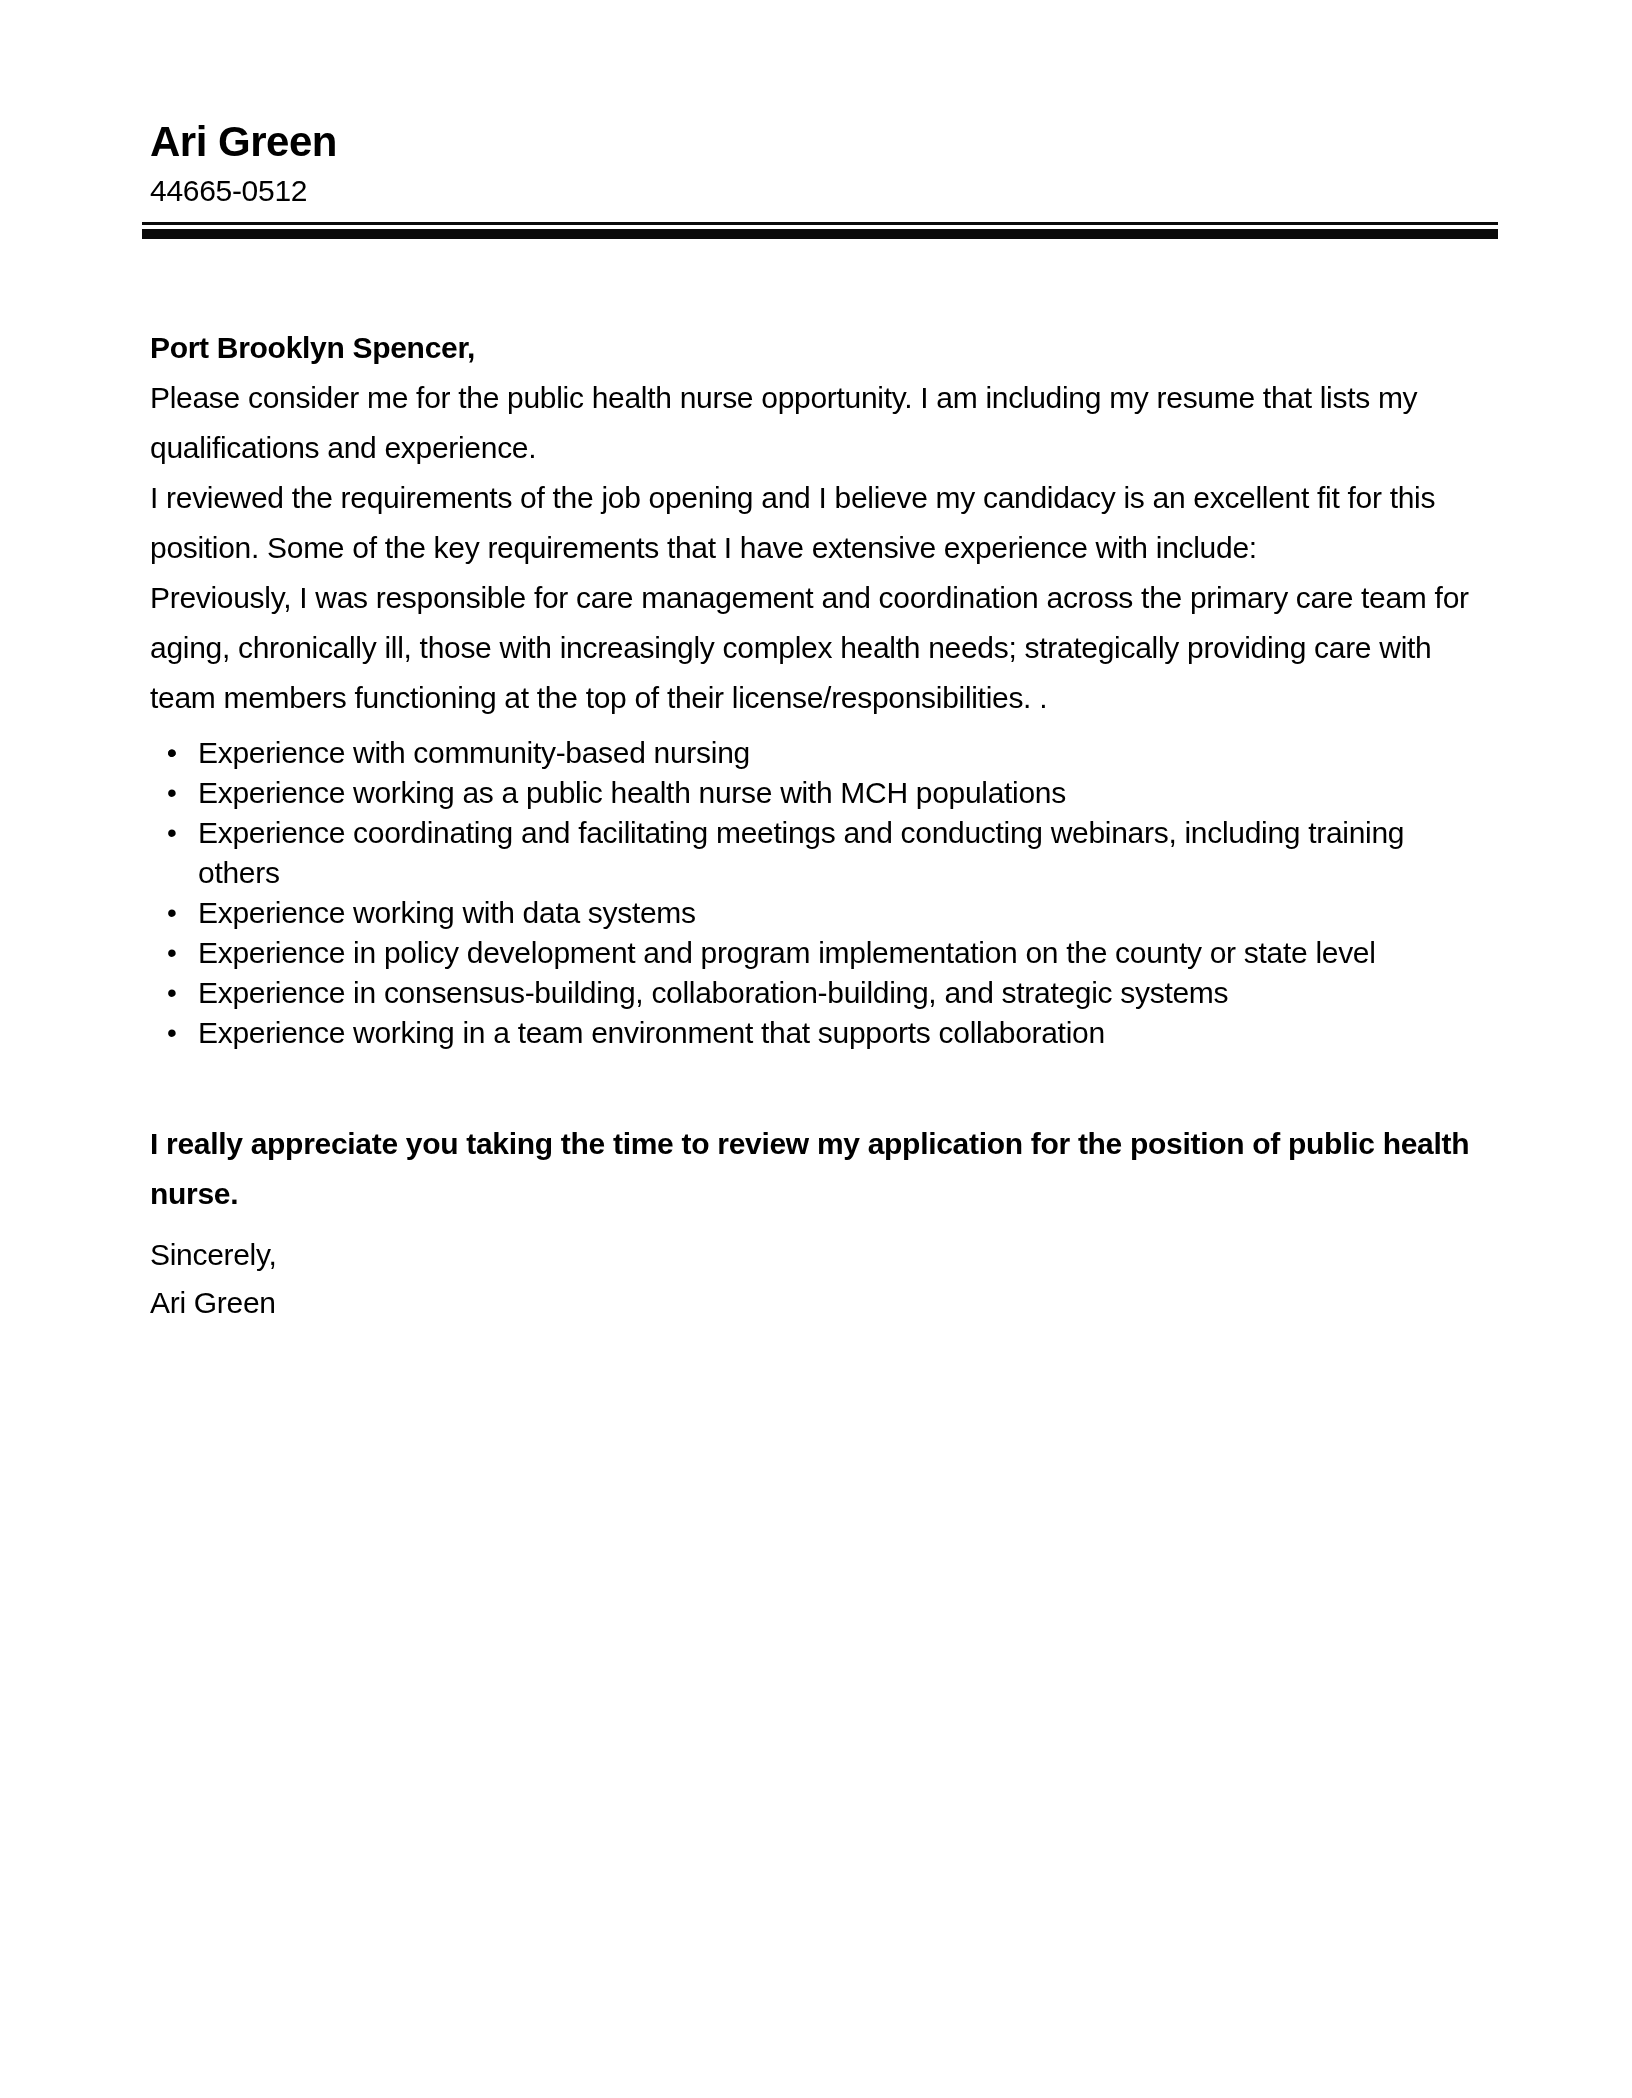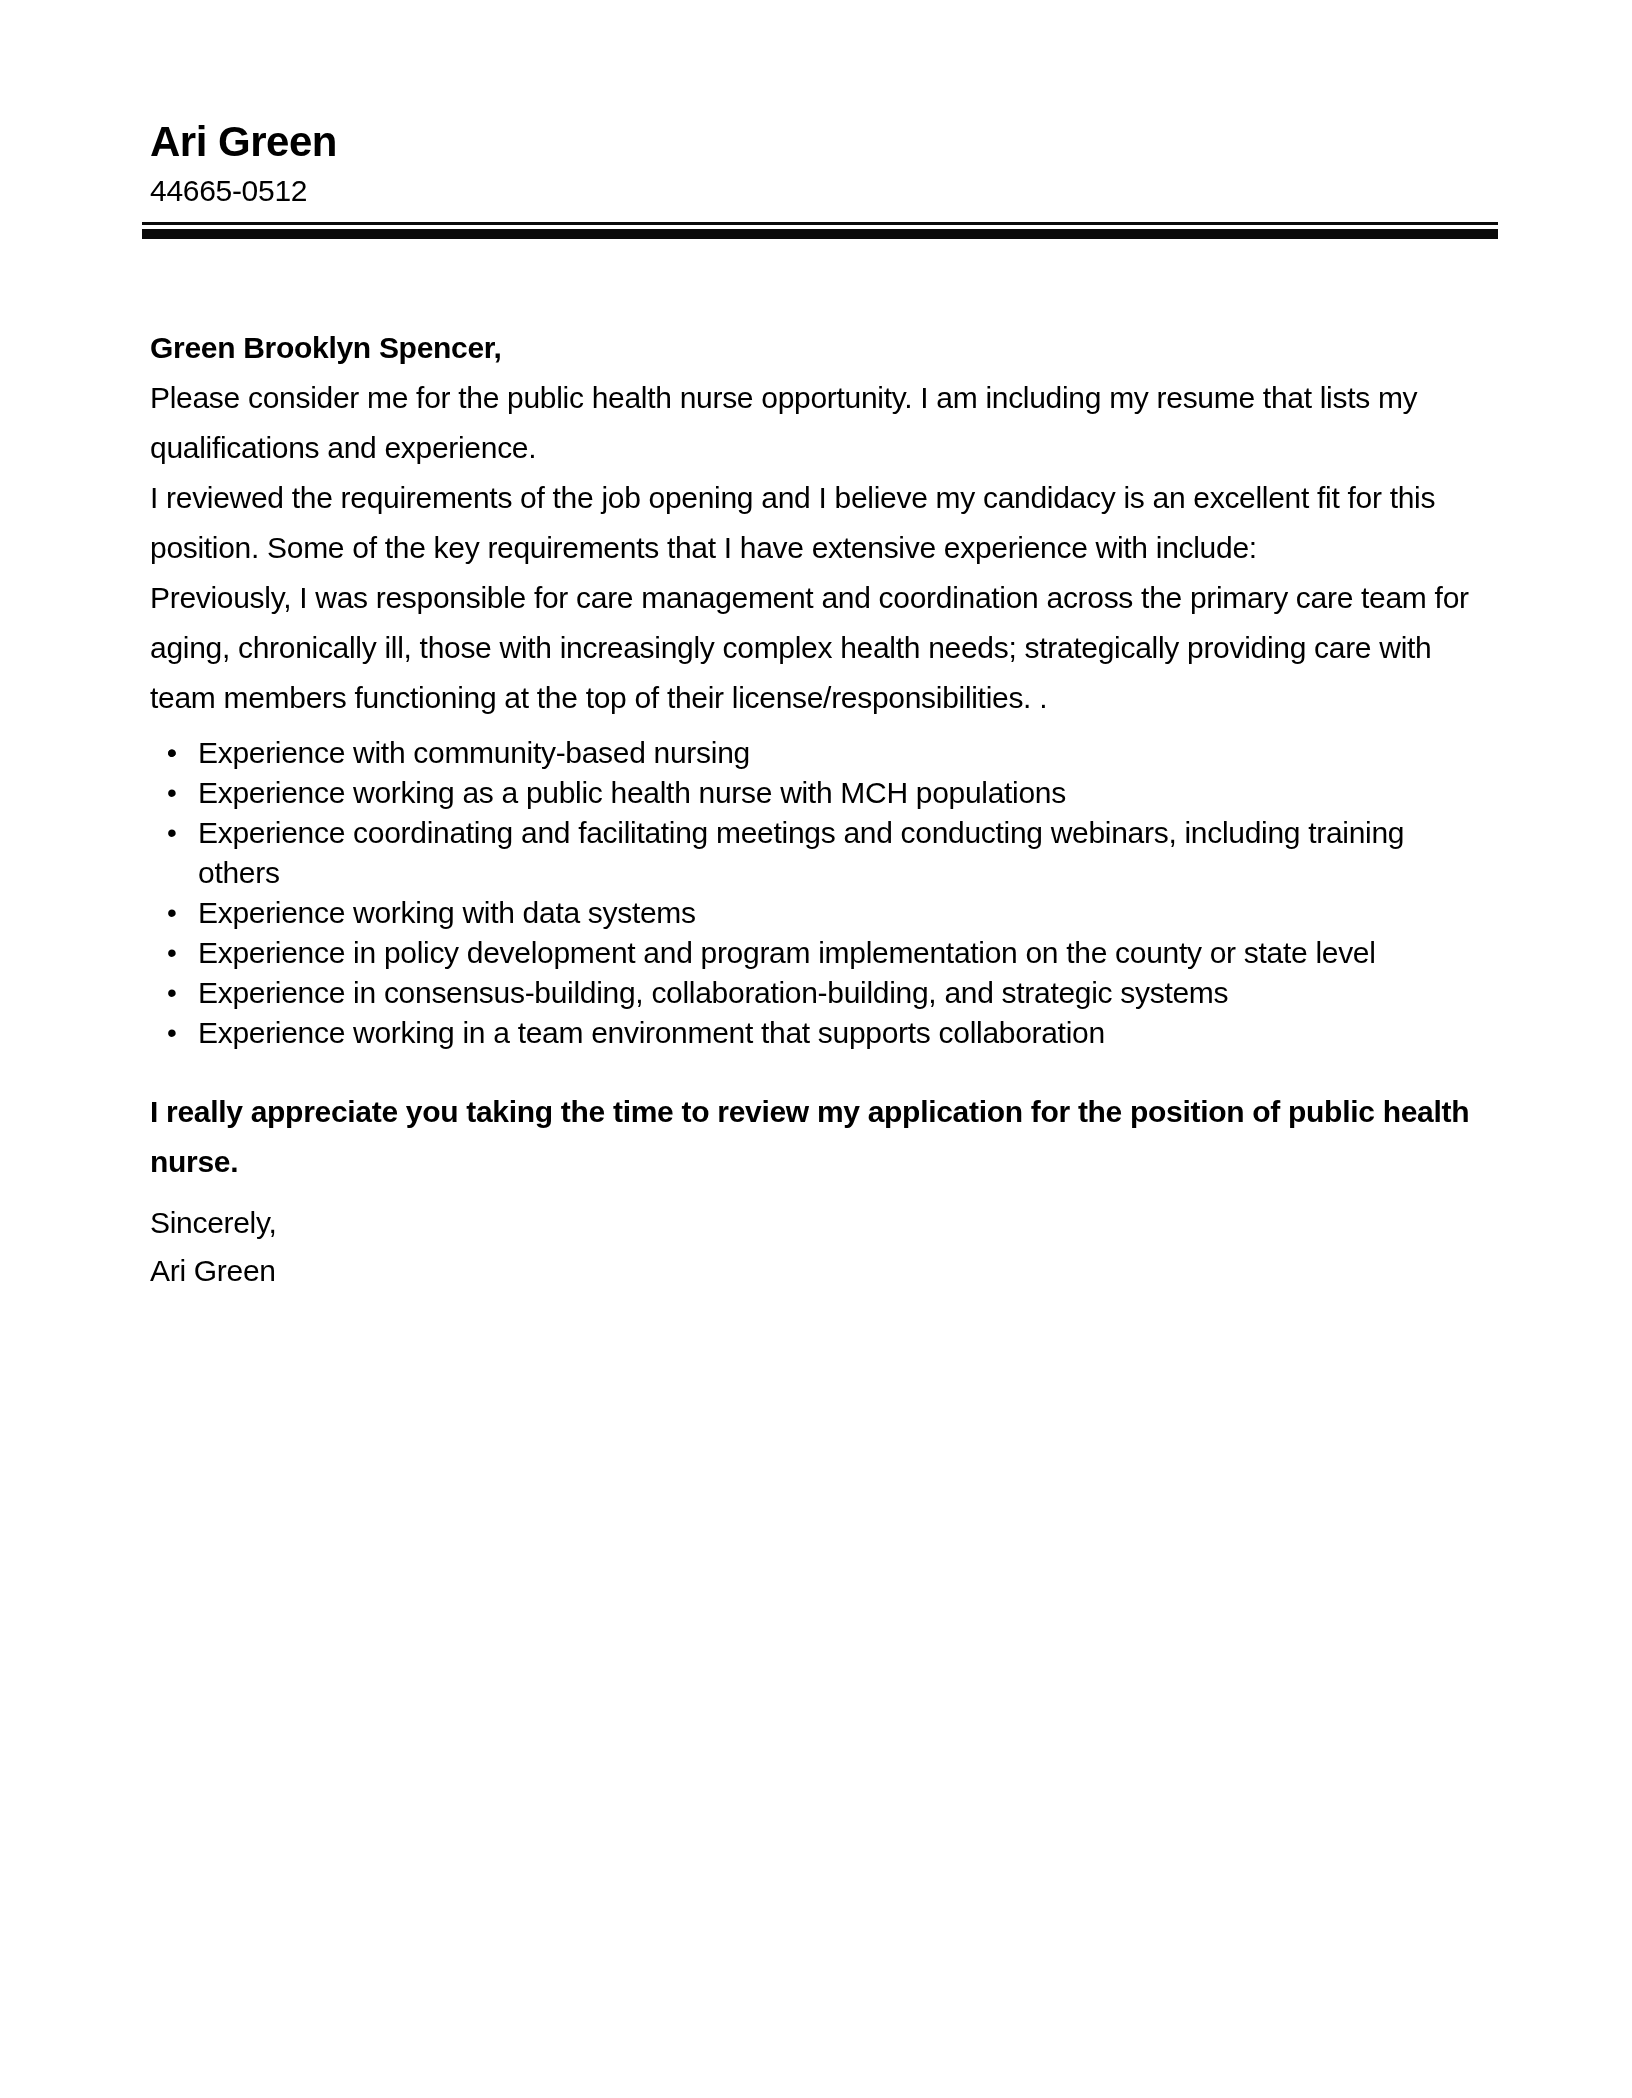--- a/index.html
+++ b/index.html
@@ -67,21 +67,21 @@
     left: 17px;
     top: 0;
     font-size: 28px;
     line-height: 40px;
   }
   .closing-emphasis {
     font-size: 30px;
     font-weight: 700;
     line-height: 50px;
     letter-spacing: -0.3px;
-    margin-top: 34px;
+    margin-top: 66px;
     max-width: 1360px;
   }
   .signoff-block {
     margin-top: 12px;
     font-size: 30px;
     line-height: 48px;
     letter-spacing: -0.3px;
   }
 </style>
 </head>
@@ -89,21 +89,21 @@
 
 <div class="page">
 
   <div class="letter-header">
     <div class="sender-name">Ari Green</div>
     <div class="sender-address">44665-0512</div>
     <div class="double-rule"></div>
   </div>
 
   <div class="letter">
-    <div class="greeting">Green Brooklyn Spencer,</div>
+    <div class="greeting">Port Brooklyn Spencer,</div>
 
     <p class="para">Please consider me for the public health nurse opportunity. I am including my resume that lists my qualifications and experience.</p>
 
     <p class="para">I reviewed the requirements of the job opening and I believe my candidacy is an excellent fit for this position. Some of the key requirements that I have extensive experience with include:</p>
 
     <p class="para">Previously, I was responsible for care management and coordination across the primary care team for aging, chronically ill, those with increasingly complex health needs; strategically providing care with team members functioning at the top of their license/responsibilities. .</p>
 
     <ul class="req-list">
       <li>
         <span class="bullet-dot">•</span>

